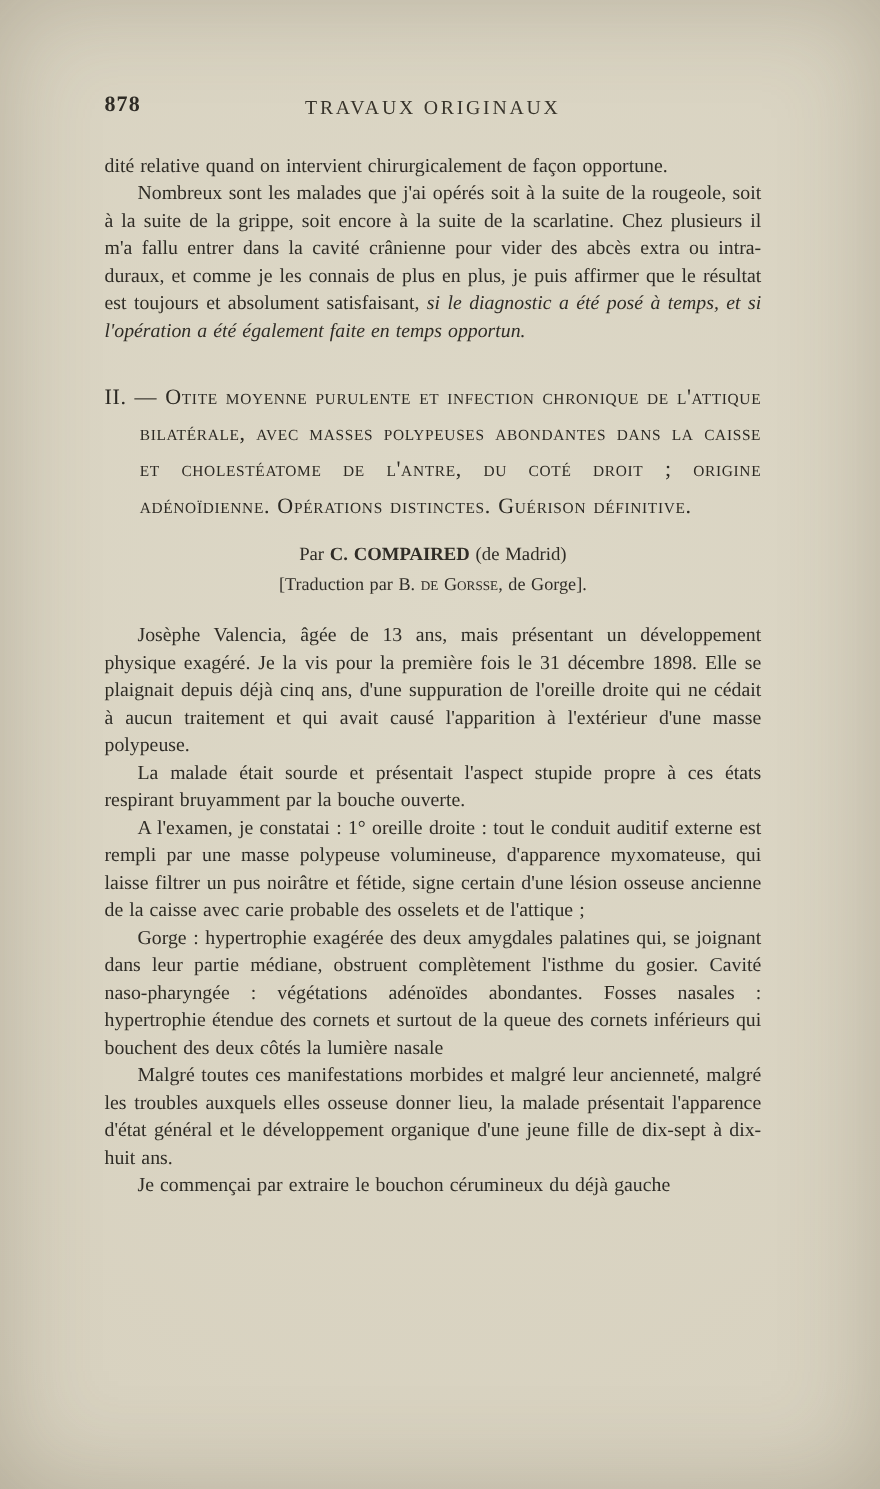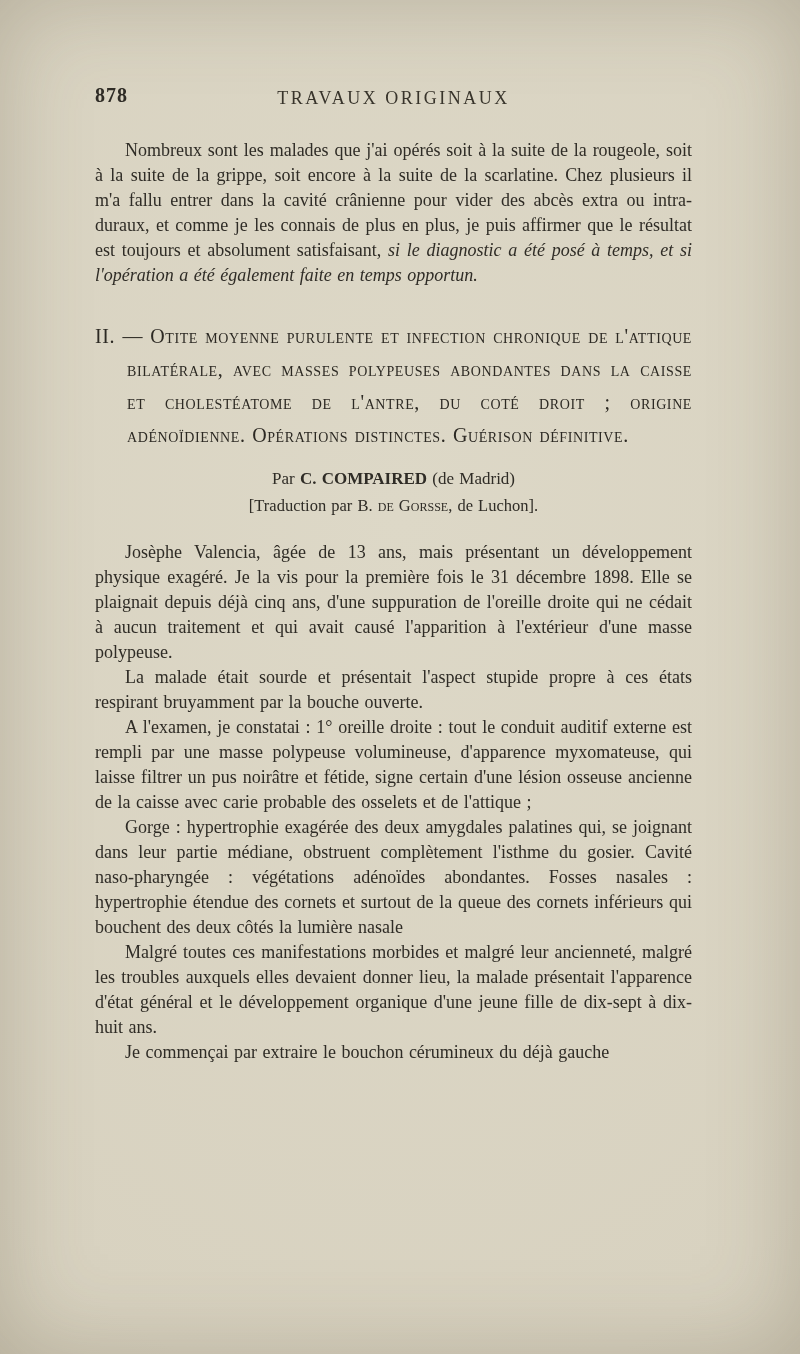--- a/index.html
+++ b/index.html
@@ -95,31 +95,32 @@
 
 <div class="page">
 
   <header class="page-header">
     <span class="page-number">878</span>
     <span class="running-title">TRAVAUX ORIGINAUX</span>
   </header>
 
   <main class="text-block">
 
+    <p class="para no-indent">dité relative quand on intervient chirurgicalement de façon opportune.</p>
 
     <p class="para"><span>Nombreux sont les malades que j'ai opérés soit à la suite de la rougeole, soit à la suite de la grippe, soit encore à la suite de la scarlatine. Chez plusieurs il m'a fallu entrer dans la cavité crânienne pour vider des abcès extra ou intra-duraux, et comme je les connais de plus en plus, je puis affirmer que le résultat est toujours et absolument satisfaisant, </span><em class="italic">si le diagnostic a été posé à temps, et si l'opération a été également faite en temps opportun.</em></p>
 
     <h2 class="section-heading">II. — Otite moyenne purulente et infection chronique de l'attique bilatérale, avec masses polypeuses abondantes dans la caisse et cholestéatome de l'antre, du coté droit ; origine adénoïdienne. Opérations distinctes. Guérison définitive.</h2>
 
     <p class="byline"><span>Par </span><strong class="author">C. COMPAIRED</strong><span> (de Madrid)</span></p>
 
-    <p class="translation"><span>[Traduction par B. </span><span class="smallcaps">de Gorsse</span><span>, de Luchon].</span></p>
+    <p class="translation"><span>[Traduction par B. </span><span class="smallcaps">de Gorsse</span><span>, de Gorge].</span></p>
 
     <p class="para">Josèphe Valencia, âgée de 13 ans, mais présentant un développement physique exagéré. Je la vis pour la première fois le 31 décembre 1898. Elle se plaignait depuis déjà cinq ans, d'une suppuration de l'oreille droite qui ne cédait à aucun traitement et qui avait causé l'apparition à l'extérieur d'une masse polypeuse.</p>
     <p class="para">La malade était sourde et présentait l'aspect stupide propre à ces états respirant bruyamment par la bouche ouverte.</p>
     <p class="para">A l'examen, je constatai : 1° oreille droite : tout le conduit auditif externe est rempli par une masse polypeuse volumineuse, d'apparence myxomateuse, qui laisse filtrer un pus noirâtre et fétide, signe certain d'une lésion osseuse ancienne de la caisse avec carie probable des osselets et de l'attique ;</p>
     <p class="para">Gorge : hypertrophie exagérée des deux amygdales palatines qui, se joignant dans leur partie médiane, obstruent complètement l'isthme du gosier. Cavité naso-pharyngée : végétations adénoïdes abondantes. Fosses nasales : hypertrophie étendue des cornets et surtout de la queue des cornets inférieurs qui bouchent des deux côtés la lumière nasale</p>
-    <p class="para">Malgré toutes ces manifestations morbides et malgré leur ancienneté, malgré les troubles auxquels elles devaient donner lieu, la malade présentait l'apparence d'état général et le développement organique d'une jeune fille de dix-sept à dix-huit ans.</p>
+    <p class="para">Malgré toutes ces manifestations morbides et malgré leur ancienneté, malgré les troubles auxquels elles osseuse donner lieu, la malade présentait l'apparence d'état général et le développement organique d'une jeune fille de dix-sept à dix-huit ans.</p>
     <p class="para">Je commençai par extraire le bouchon cérumineux du déjà gauche</p>
 
   </main>
 
 </div>
 
 </body></html>

